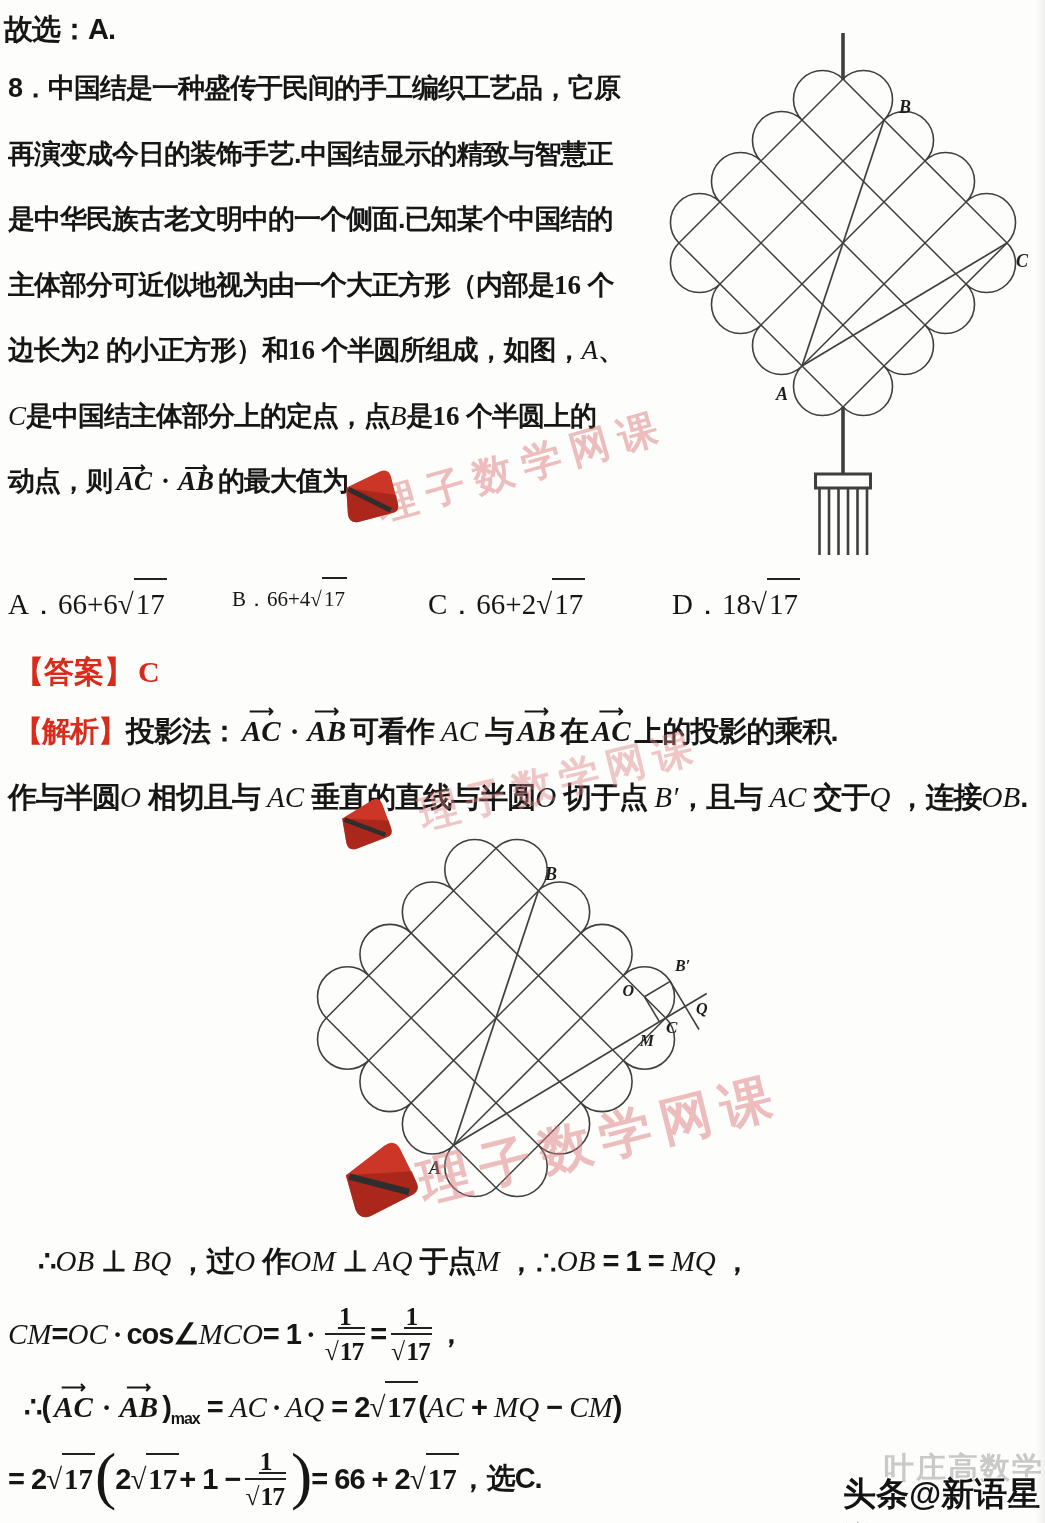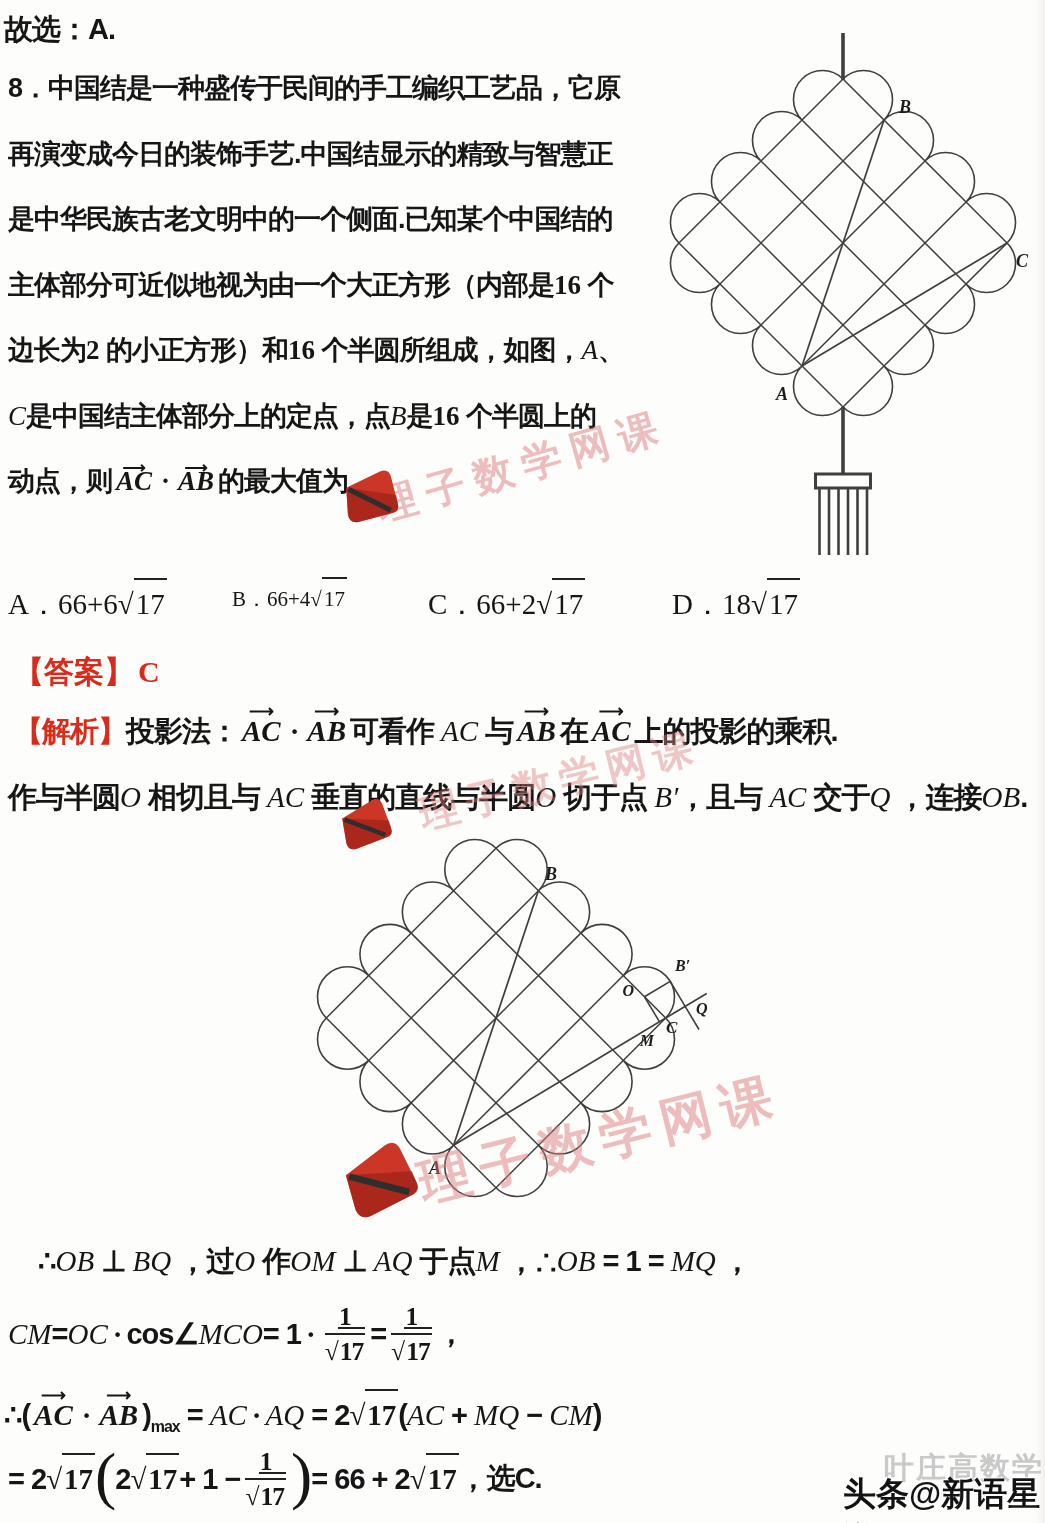--- a/index.html
+++ b/index.html
@@ -84,21 +84,21 @@
 <div class="line cn" style="left:8px;top:778px;">作与半圆<i>O</i> 相切且与 <i>AC</i> 垂直的直线与半圆<i>O</i> 切于点 <i>B′</i>，且与 <i>AC</i> 交于<i>Q</i> ，连接<i>OB</i>.</div>
 
 <div class="line cn" style="left:8px;top:1242px;margin-left:30px;">∴<i>OB</i> ⊥ <i>BQ</i> ，过<i>O</i> 作<i>OM</i> ⊥ <i>AQ</i> 于点<i>M</i> ，∴<i>OB</i> = 1 = <i>MQ</i> ，</div>
 <div class="line cn" style="left:8px;top:1296px;height:76px;display:flex;align-items:center;"><i>CM</i> = <i>OC</i><span class="dot">·</span>cos∠<i>MCO</i> = 1<span class="dot">·</span><span class="frac">
       <span class="num">1</span>
       <span class="den">√<span class="rad">17</span></span>
     </span> = <span class="frac">
       <span class="num">1</span>
       <span class="den">√<span class="rad">17</span></span>
     </span> ，</div>
-<div class="line cn" style="left:4px;top:1390px;margin-top:8px;">∴(<span class="vec">AC</span><span class="dot">·</span><span class="vec">AB</span>)<sub>max</sub> = <i>AC</i><span class="dot">·</span><i>AQ</i> = 2<span class="sq">√<span class="rad">17</span></span>(<i>AC</i> + <i>MQ</i> − <i>CM</i>)</div>
+<div class="line cn" style="left:24px;top:1390px;">∴(<span class="vec">AC</span><span class="dot">·</span><span class="vec">AB</span>)<sub>max</sub> = <i>AC</i><span class="dot">·</span><i>AQ</i> = 2<span class="sq">√<span class="rad">17</span></span>(<i>AC</i> + <i>MQ</i> − <i>CM</i>)</div>
 <div class="line cn" style="left:8px;top:1436px;height:86px;display:flex;align-items:center;">= 2<span class="sq">√<span class="rad">17</span></span><span class="bigp">(</span>2<span class="sq">√<span class="rad">17</span></span> + 1 − <span class="frac">
       <span class="num">1</span>
       <span class="den">√<span class="rad">17</span></span>
     </span><span class="bigp">)</span> = 66 + 2<span class="sq">√<span class="rad">17</span></span> ，选C.</div>
 
 <div class="fig" style="left:633px;top:18px;width:410px;height:560px;">
 <svg width="410" height="560" viewBox="0 0 410 560">
   <g stroke="#3f3f3f" fill="none">
     <g transform="translate(210,225) rotate(45) scale(29) translate(-4,-4)">
       <path d="M0 0 H8 V8 H0 Z M2 0 V8 M4 0 V8 M6 0 V8 M0 2 H8 M0 4 H8 M0 6 H8" stroke-width="1.5" vector-effect="non-scaling-stroke"></path>

